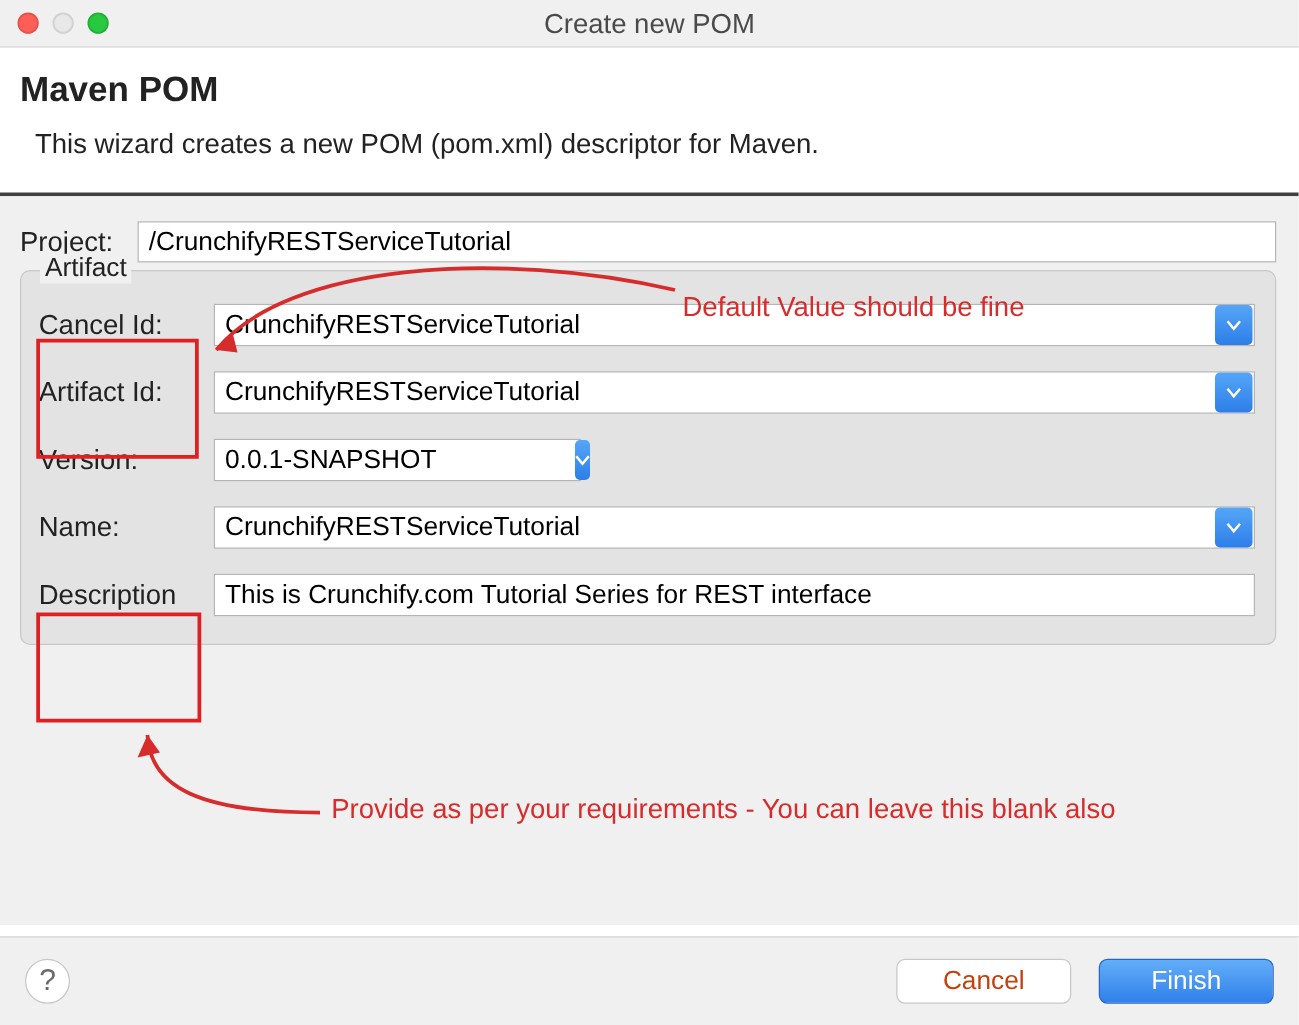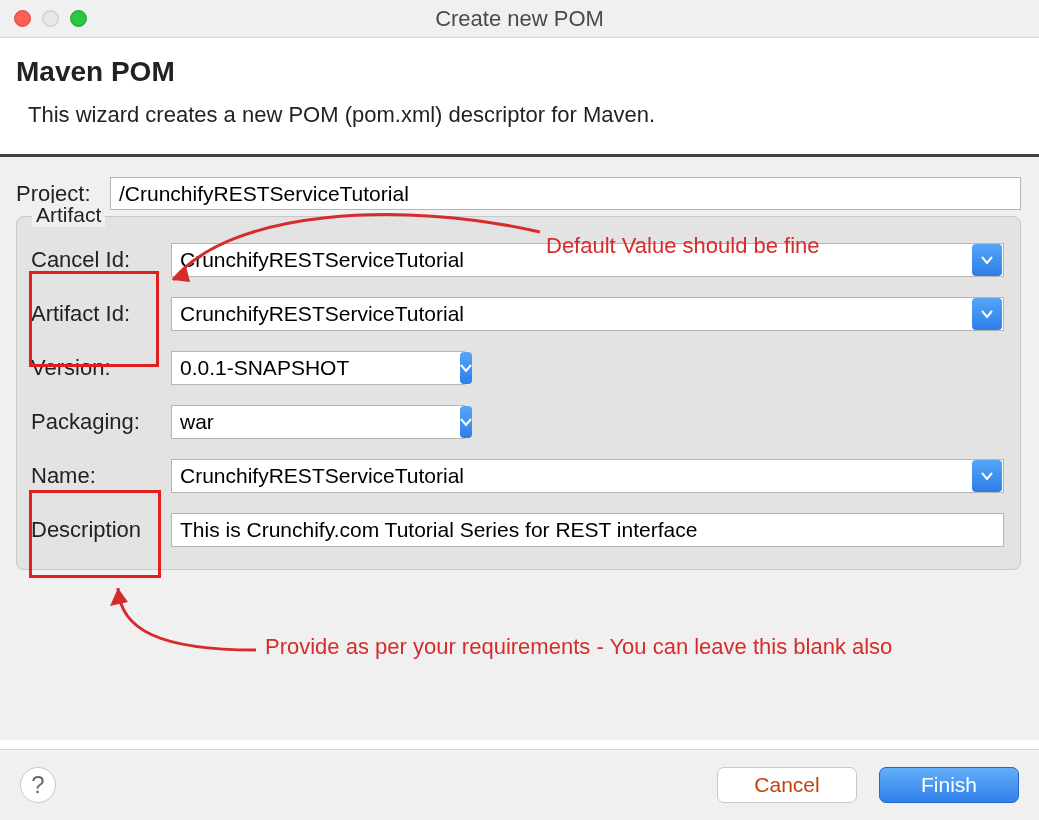--- a/index.html
+++ b/index.html
@@ -285,31 +285,20 @@
         <div class="combo narrow">
           <input value="0.0.1-SNAPSHOT" style="">
           <div class="chev">
             <svg viewBox="0 0 12 12">
                 <path d="M1 3 L6 9 L11 3" fill="none" stroke="#fff" stroke-width="2"></path>
               </svg>
           </div>
         </div>
       </div>
 
-      <div class="form-row">
-        <span class="lbl">Packaging:</span>
-        <div class="combo narrow">
-          <input value="war" style="">
-          <div class="chev">
-            <svg viewBox="0 0 12 12">
-                <path d="M1 3 L6 9 L11 3" fill="none" stroke="#fff" stroke-width="2"></path>
-              </svg>
-          </div>
-        </div>
-      </div>
 
       <div class="form-row">
         <span class="lbl">Name:</span>
         <div class="combo full">
           <input value="CrunchifyRESTServiceTutorial" style="">
           <div class="chev">
             <svg viewBox="0 0 12 12">
                 <path d="M1 3 L6 9 L11 3" fill="none" stroke="#fff" stroke-width="2"></path>
               </svg>
           </div>

